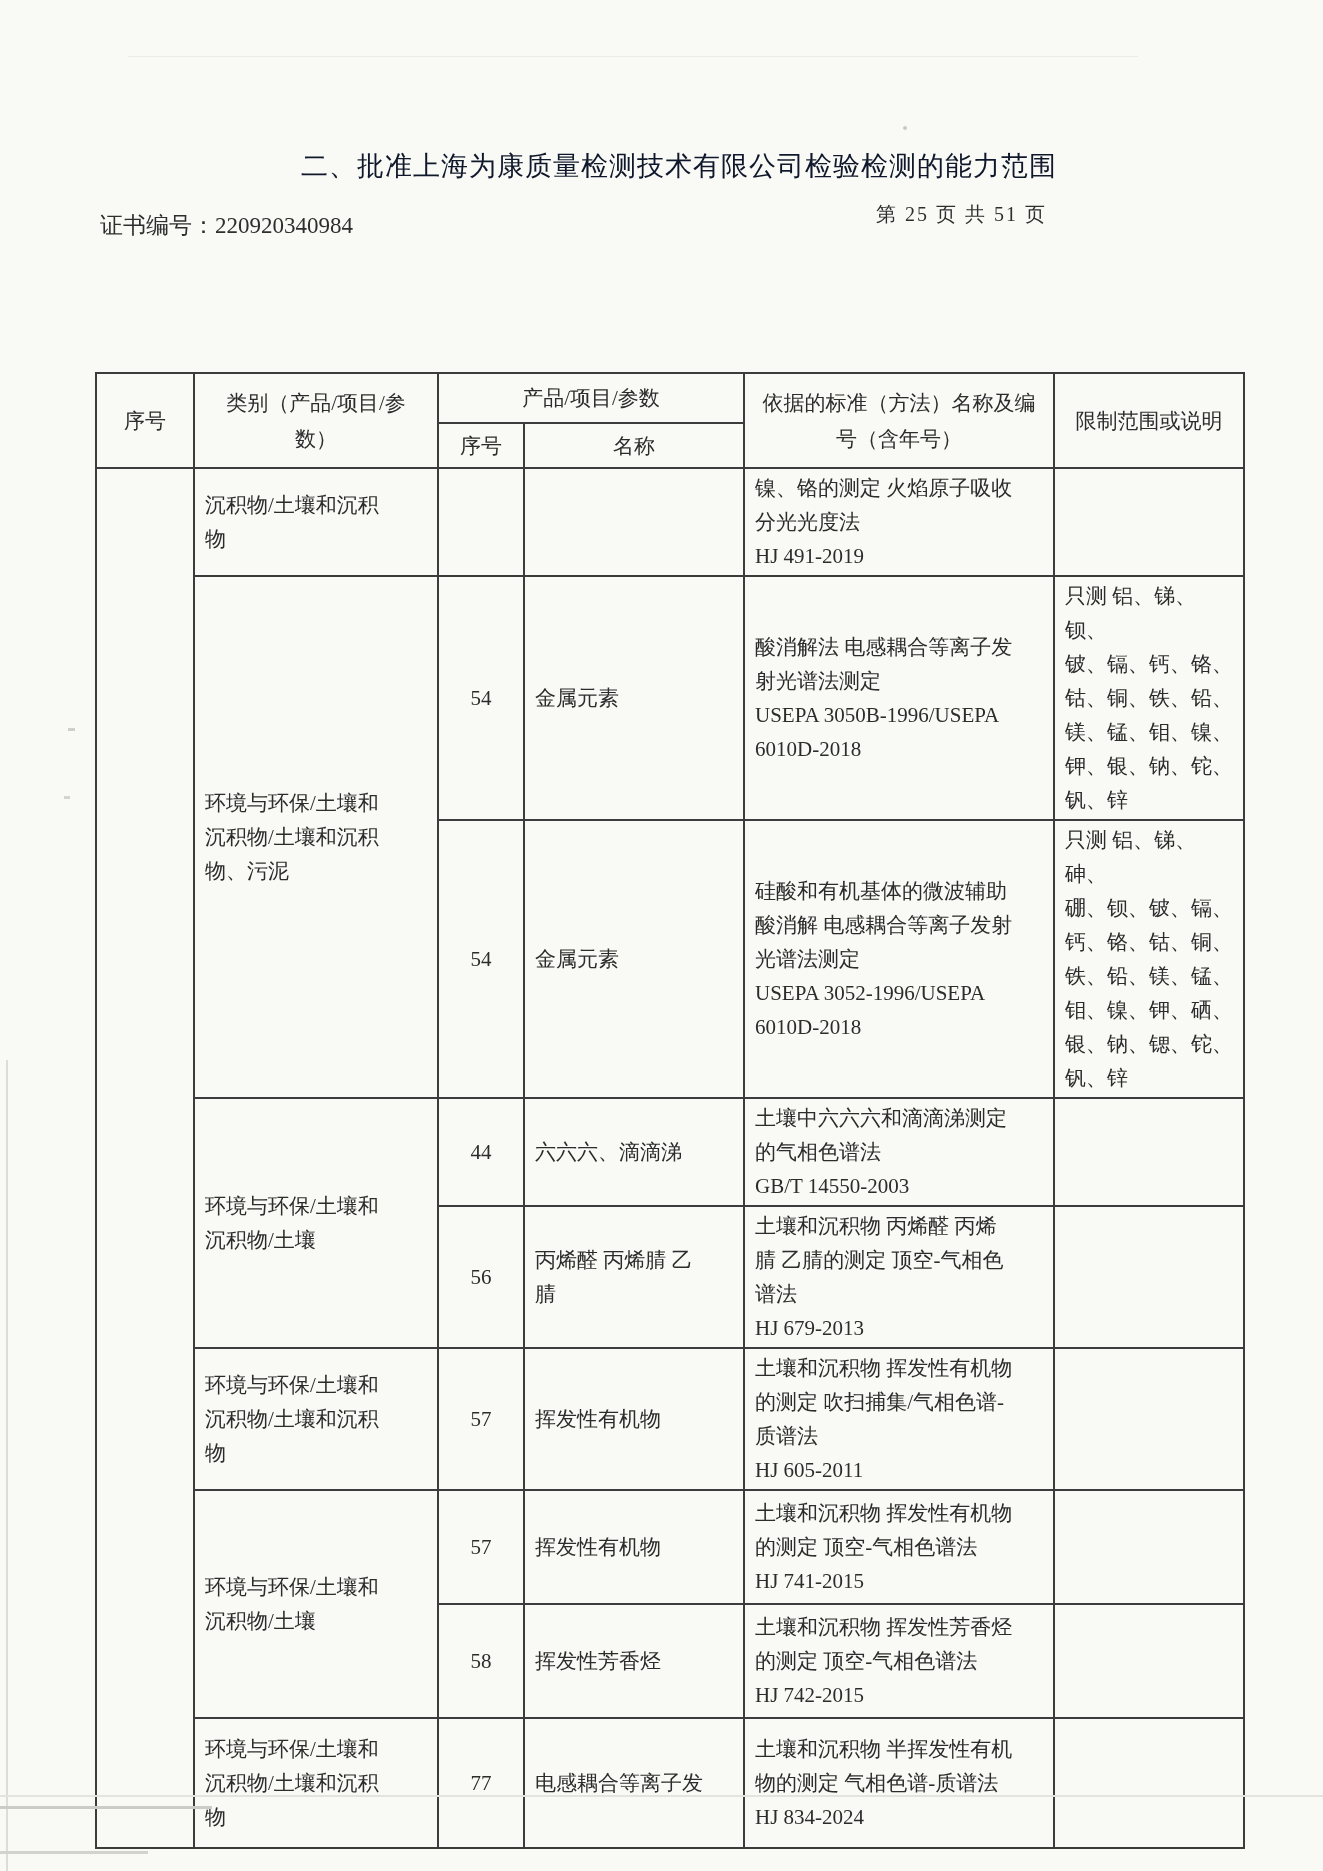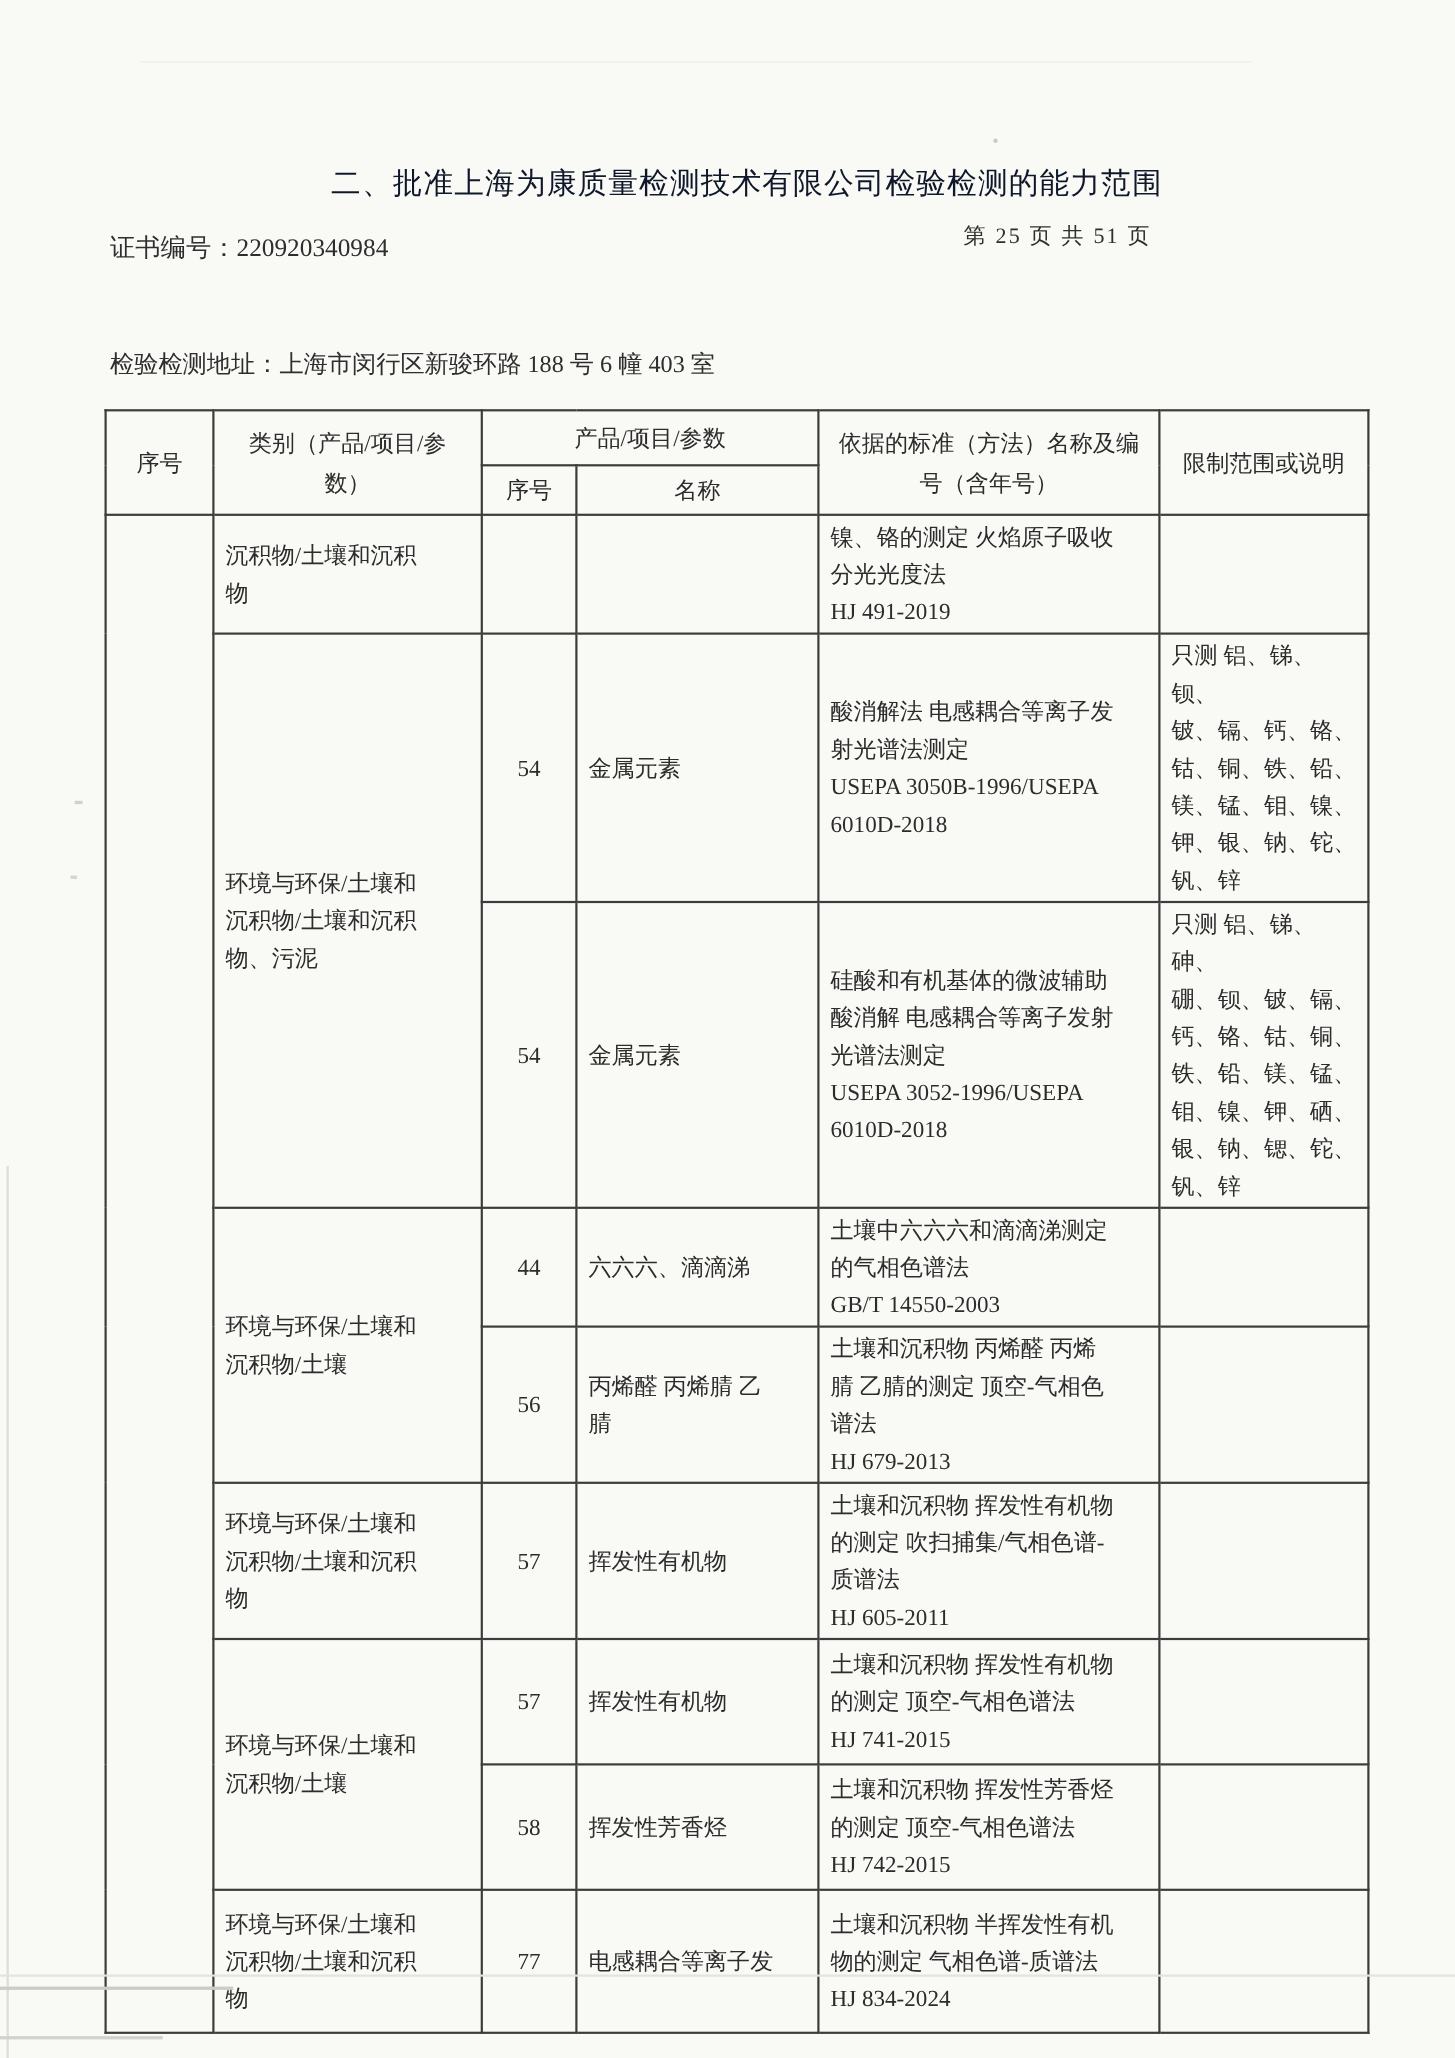--- a/index.html
+++ b/index.html
@@ -59,21 +59,20 @@
 <body>
 
 <div class="sheet">
 
   <div class="abs doc-title">二、批准上海为康质量检测技术有限公司检验检测的能力范围</div>
 
   <div class="abs cert-line"><span>证书编号：</span><span>220920340984</span></div>
 
   <div class="abs page-info">第 25 页 共 51 页</div>
 
-  <div class="abs addr-line"><span>检验检测地址：</span><span>上海市闵行区新骏环路 188 号 6 幢 403 室</span></div>
 
   <table class="cap">
     <colgroup>
       <col style="width:98px">
       <col style="width:244px">
       <col style="width:86px">
       <col style="width:220px">
       <col style="width:310px">
       <col style="width:190px">
     </colgroup>

